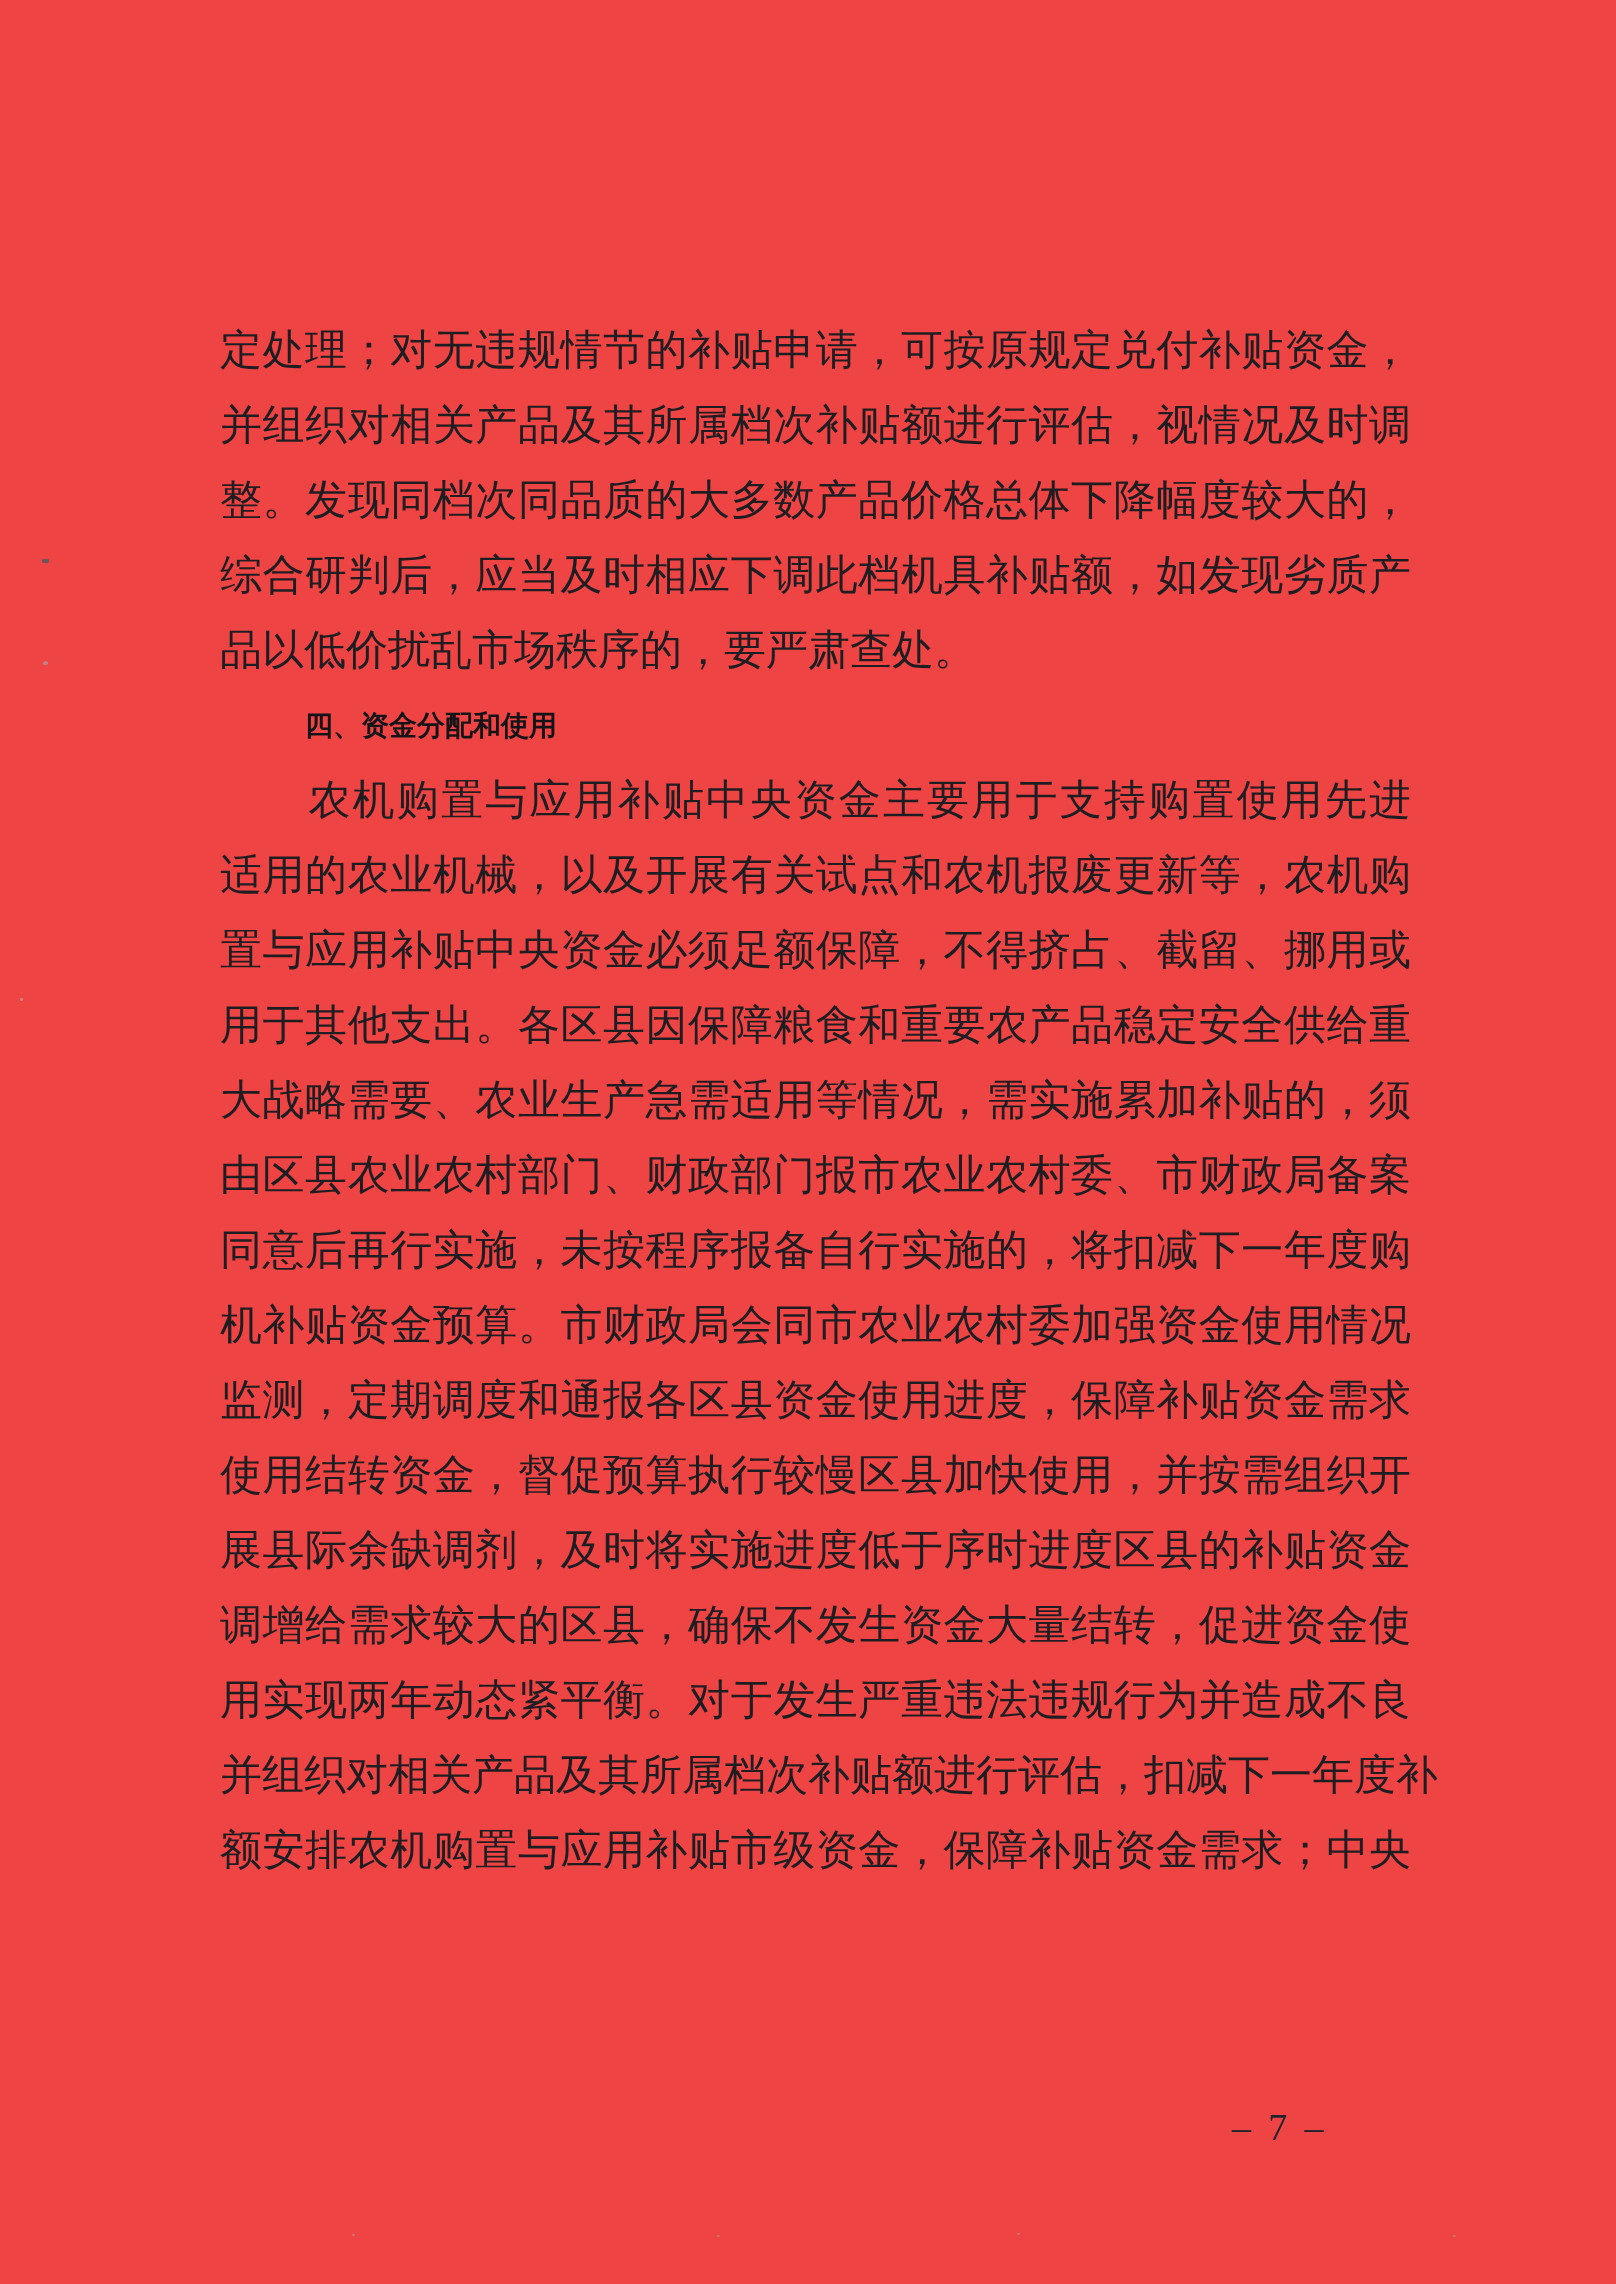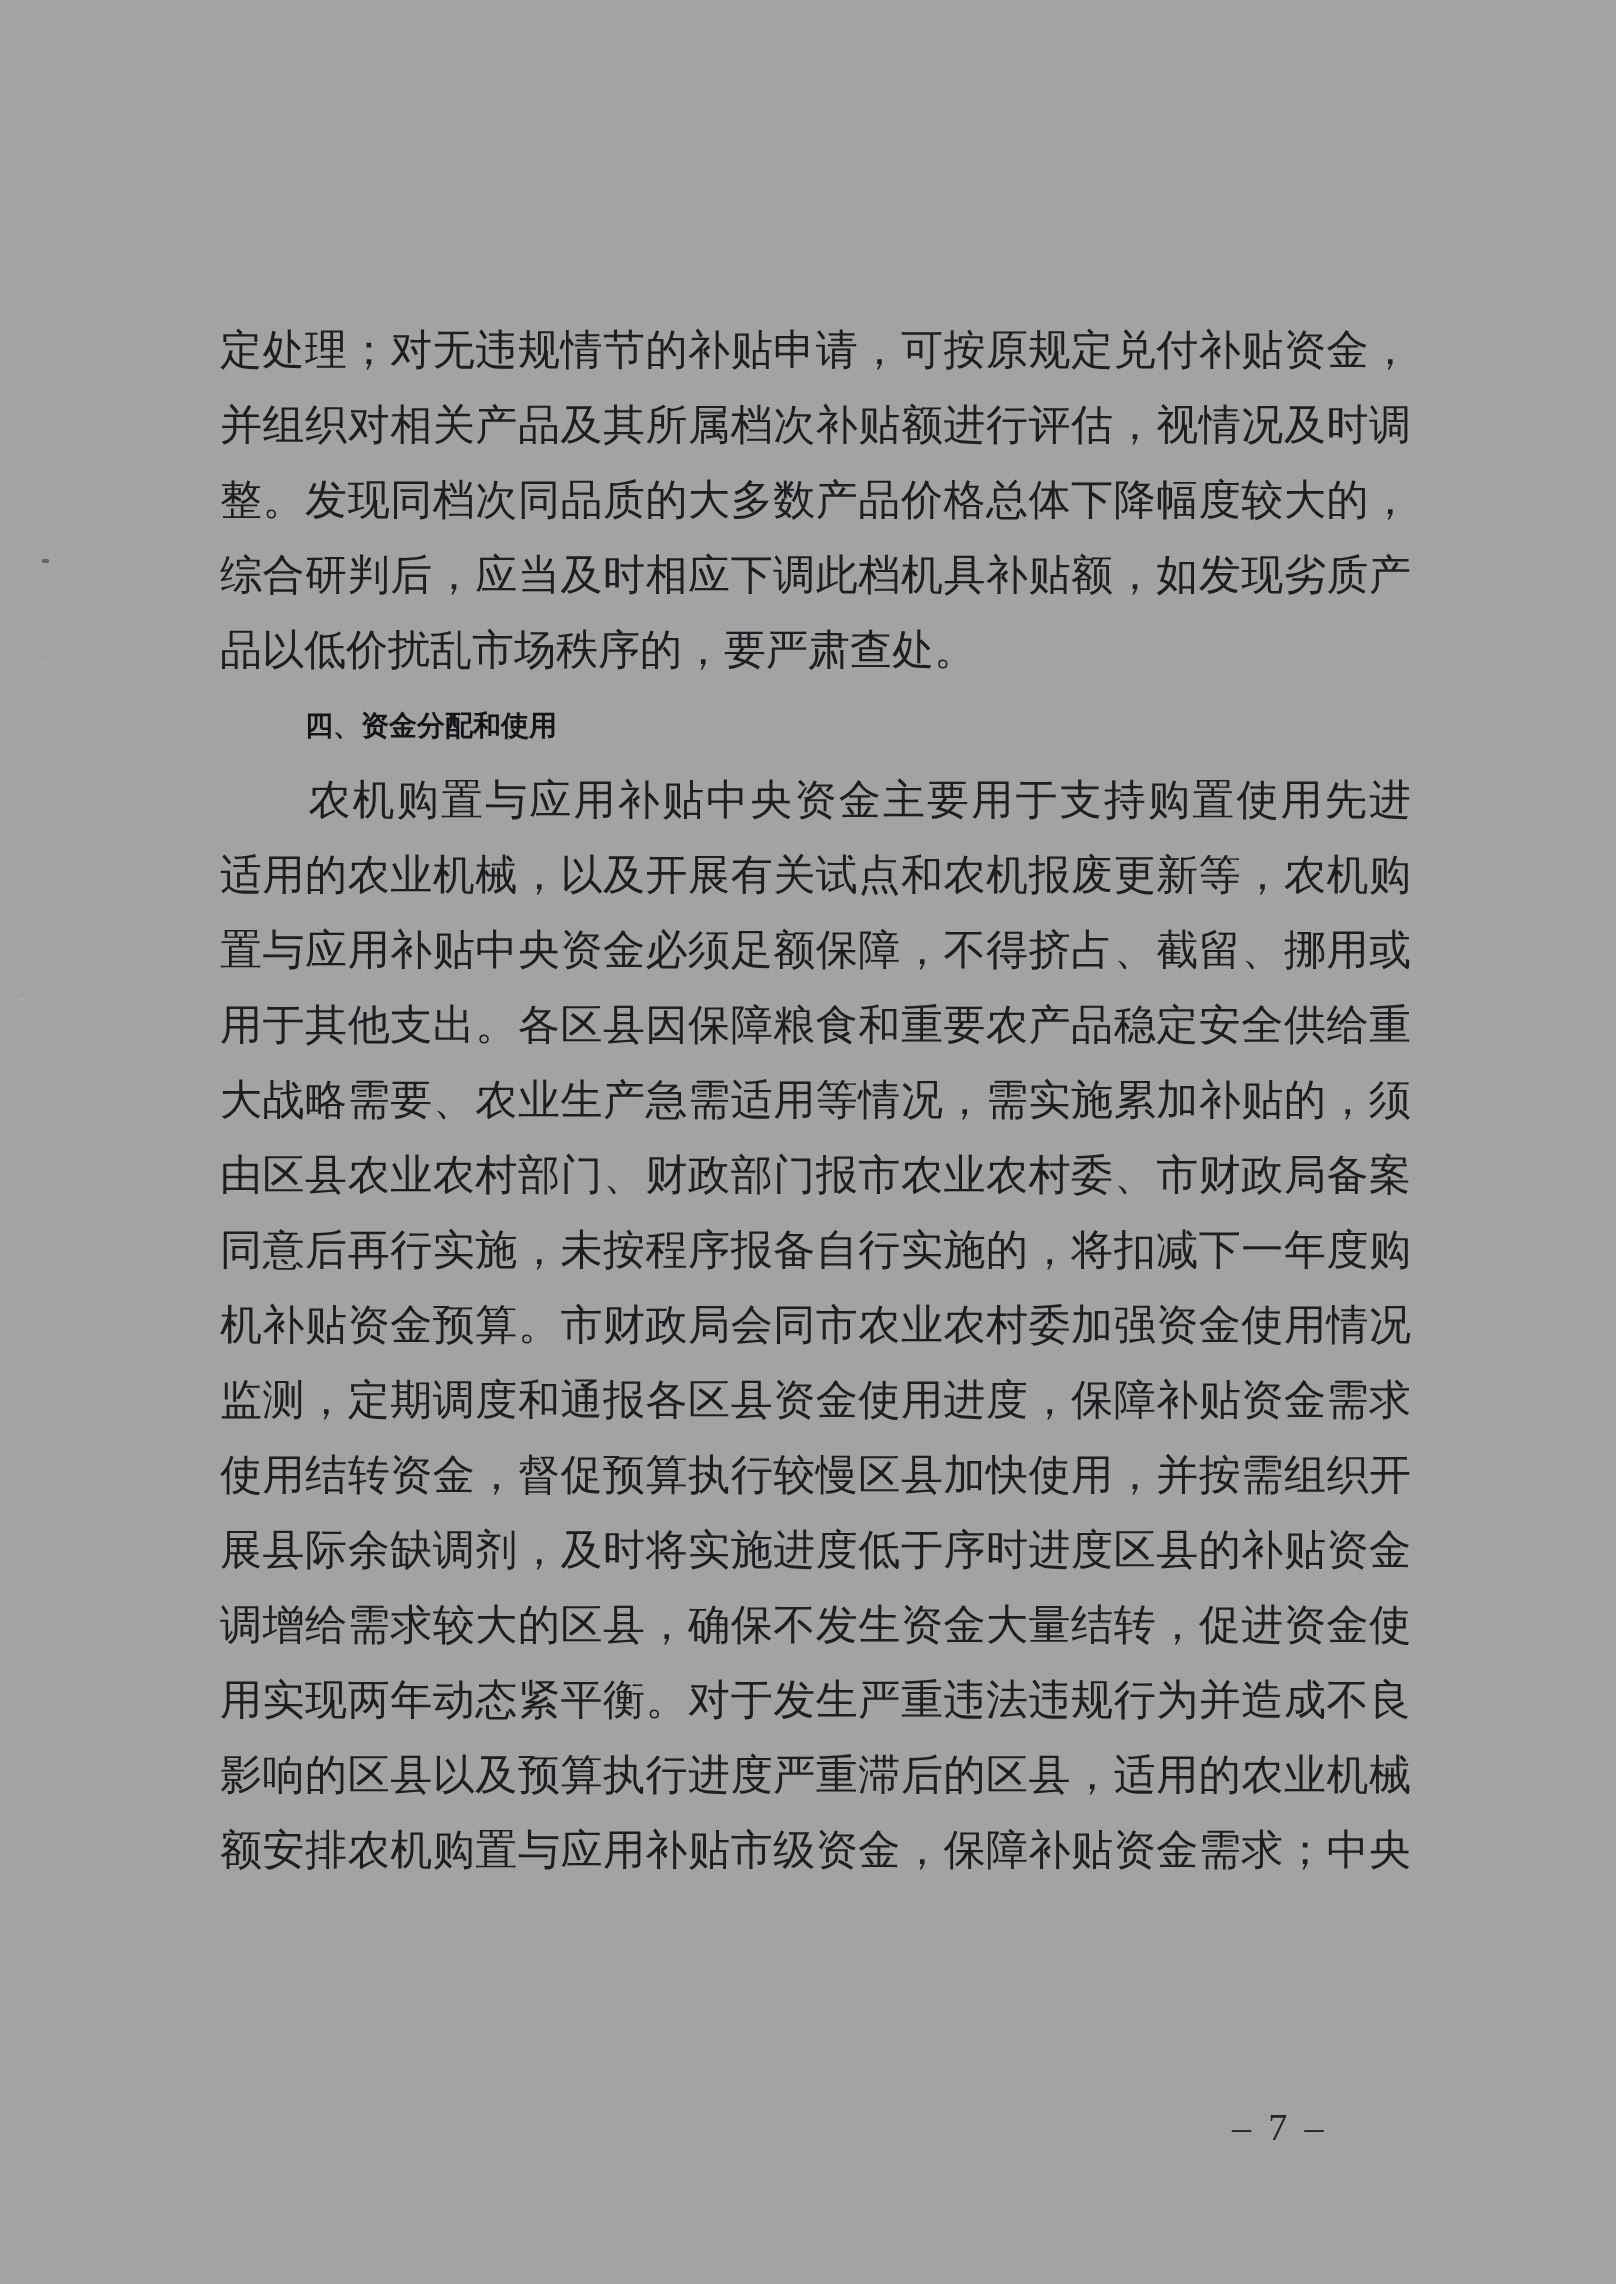--- a/index.html
+++ b/index.html
@@ -4,21 +4,21 @@
 <style>
   html, body {
     margin: 0;
     padding: 0;
     background: #ffffff;
   }
   .page {
     position: relative;
     width: 1616px;
     height: 2284px;
-    background: #a3a3a3;
+    background: #ef4444;
     overflow: hidden;
     font-family: "Liberation Serif", "DejaVu Serif", serif;
   }
   .text-column {
     position: absolute;
     left: 220px;
     top: 313px;
     width: 1191px;
   }
   .body-line {
@@ -93,21 +93,21 @@
     <div class="body-line">用于其他支出。各区县因保障粮食和重要农产品稳定安全供给重</div>
     <div class="body-line">大战略需要、农业生产急需适用等情况，需实施累加补贴的，须</div>
     <div class="body-line">由区县农业农村部门、财政部门报市农业农村委、市财政局备案</div>
     <div class="body-line">同意后再行实施，未按程序报备自行实施的，将扣减下一年度购</div>
     <div class="body-line">机补贴资金预算。市财政局会同市农业农村委加强资金使用情况</div>
     <div class="body-line">监测，定期调度和通报各区县资金使用进度，保障补贴资金需求</div>
     <div class="body-line">使用结转资金，督促预算执行较慢区县加快使用，并按需组织开</div>
     <div class="body-line">展县际余缺调剂，及时将实施进度低于序时进度区县的补贴资金</div>
     <div class="body-line">调增给需求较大的区县，确保不发生资金大量结转，促进资金使</div>
     <div class="body-line">用实现两年动态紧平衡。对于发生严重违法违规行为并造成不良</div>
-    <div class="body-line">影响的区县以及预算执行进度严重滞后的区县，适用的农业机械</div>
+    <div class="body-line">并组织对相关产品及其所属档次补贴额进行评估，扣减下一年度补</div>
     <div class="body-line">额安排农机购置与应用补贴市级资金，保障补贴资金需求；中央</div>
 
   </div>
 
   <div class="page-number">– 7 –</div>
 
   <div class="speckle sp1"></div>
   <div class="speckle sp2"></div>
   <div class="speckle sp3"></div>
   <div class="speckle sp4"></div>

